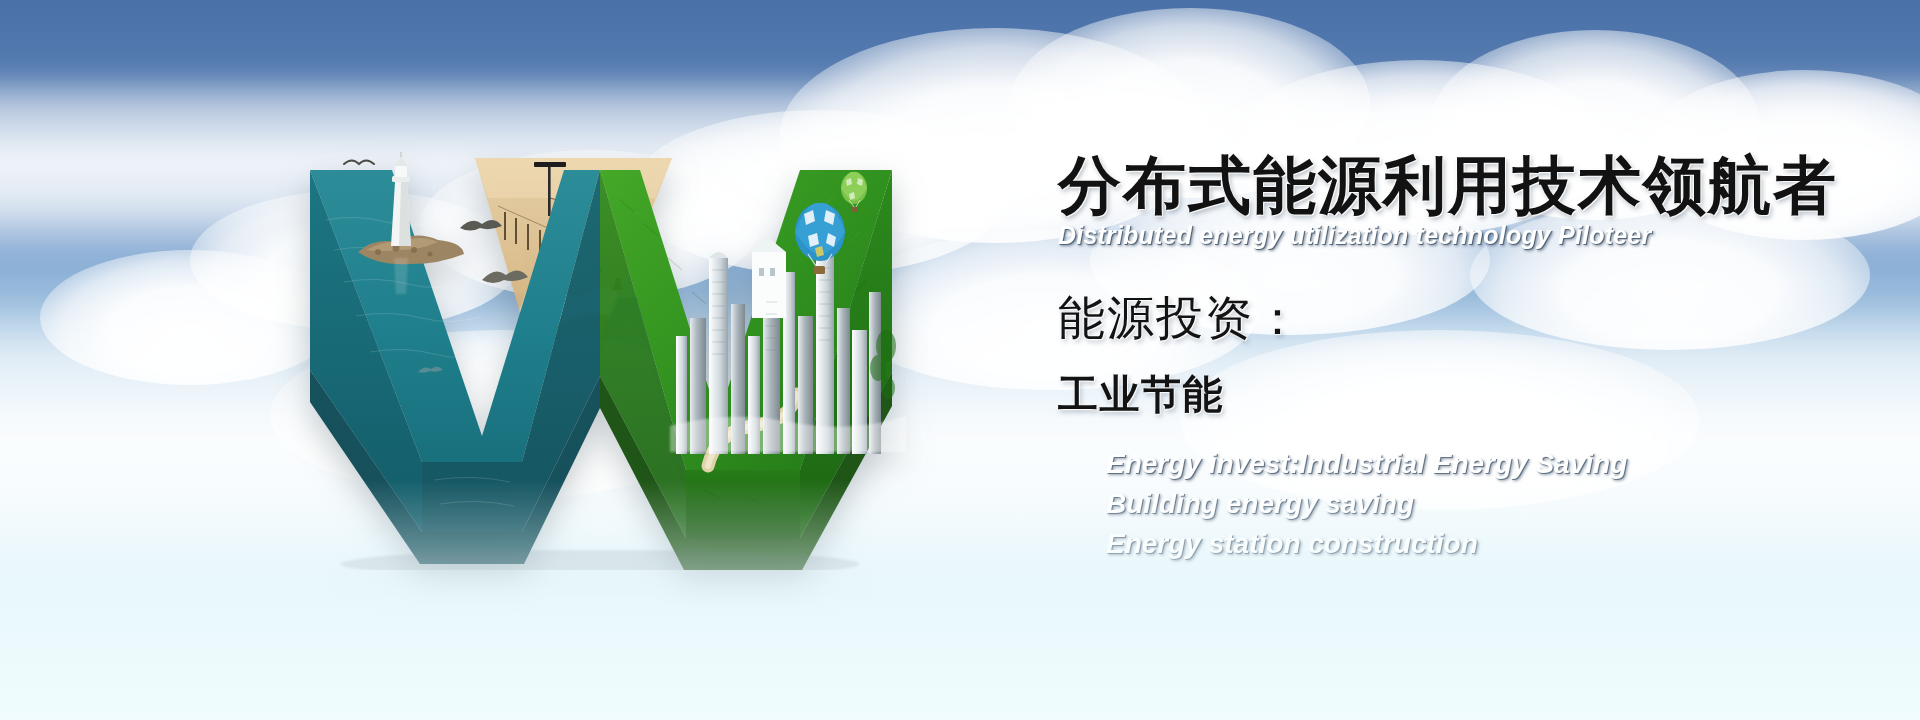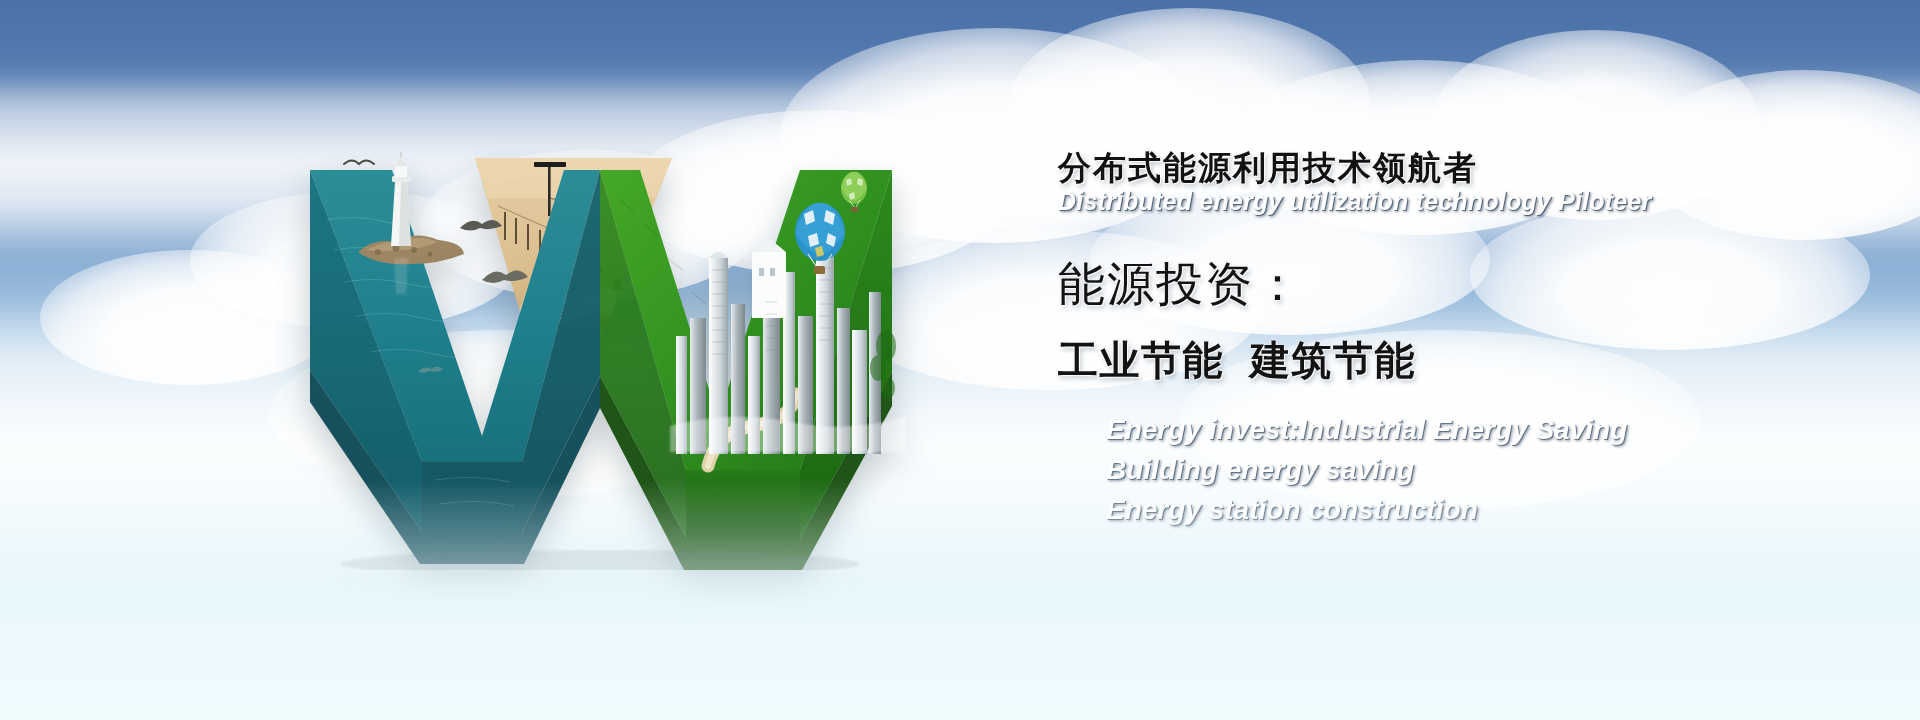--- a/index.html
+++ b/index.html
@@ -65,21 +65,21 @@
     filter:drop-shadow(0 14px 16px rgba(60,80,90,.30)); }
 
   
   .copy{
     position:absolute;
     left:1058px; top:150px;
     width:790px;
   }
 
   .headline-cn{
-    font-size:33px;
+    font-size:63px;
     font-weight:bold;
     letter-spacing:2px;
     line-height:1.12;
     color:#121212;
     text-shadow:
        0 0 3px rgba(255,255,255,.95),
        1px 1px 0 rgba(255,255,255,.85),
       -1px -1px 0 rgba(255,255,255,.6),
        2px 3px 5px rgba(40,60,80,.35);
     white-space:nowrap;
@@ -116,21 +116,21 @@
     font-size:40px;
     font-weight:bold;
     letter-spacing:1.5px;
     color:#131313;
     text-shadow:
        0 0 3px rgba(255,255,255,.95),
        1px 1px 0 rgba(255,255,255,.8),
        2px 3px 5px rgba(40,60,80,.32);
     white-space:nowrap;
     display:flex;
-    gap:26px;
+    gap:10px;
   }
 
   .en-lines{ margin-top:22px; }
   .en-line{
     font-size:28px;
     font-weight:bold;
     font-style:italic;
     line-height:1.43;
     color:#ffffff;
     text-shadow:
@@ -416,21 +416,20 @@
   <div class="copy">
 
     <div class="headline-cn">分布式能源利用技术领航者</div>
 
     <div class="sub-en">Distributed energy utilization technology Piloteer</div>
 
     <div class="lead-cn">能源投资：</div>
 
     <div class="items-cn">
       <span>工业节能</span>
-      <span>建筑节能</span>
     </div>
 
     <div class="en-lines">
       <div class="en-line">Energy invest:Industrial Energy Saving</div>
       <div class="en-line">Building energy saving</div>
       <div class="en-line">Energy station construction</div>
     </div>
   </div>
 
   <div class="bottom-glow"></div>

